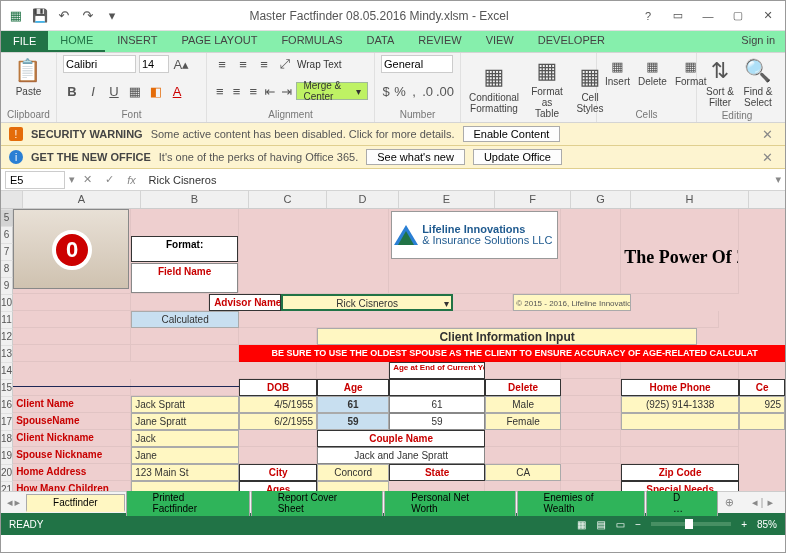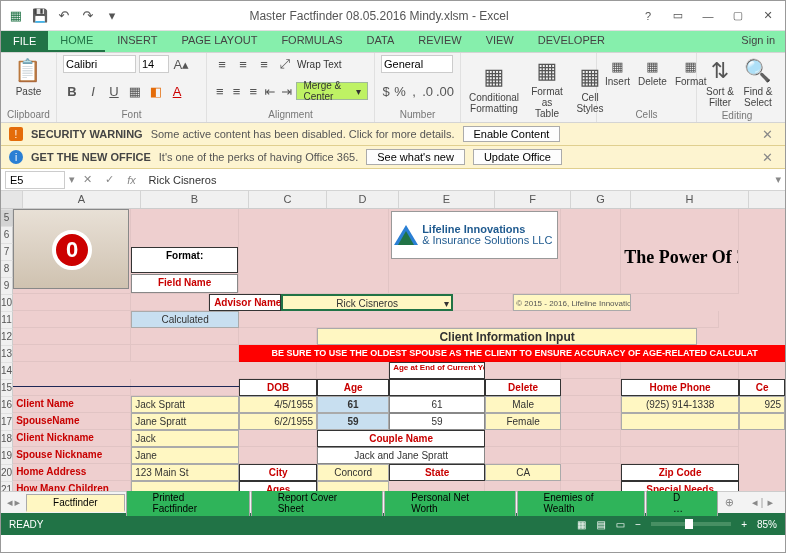--- a/index.html
+++ b/index.html
@@ -305,21 +305,21 @@
     <div class="cells">
 
       <div class="row" style="height:85px">
         <div class="cell cA" style="padding:0">
             <div class="hero">
               <div class="chest">0</div>
             </div>
           </div>
         <div class="cell cB" style="padding:0;display:flex;flex-direction:column;justify-content:flex-end;gap:1px">
           <div class="hdr-white" style="height:26px;font-weight:bold">Format:</div>
-          <div class="fld-white hdr-red" style="height:19px">Field Name</div>
+          <div class="fld-white hdr-red" style="height:30px">Field Name</div>
         </div>
         <div class="cell" style="width:150px"></div>
         <div class="cell" style="width:172px;padding:2px">
           <div class="logo-box" style="height:48px">
             <div style="position:relative">
                 <div class="logo-tri"></div>
                 <div style="position:absolute;left:4px;top:6px;width:0;height:0;border-left:8px solid transparent;border-right:8px solid transparent;border-bottom:14px solid #217346"></div>
               </div>
             <div class="logo-txt"><b>Lifeline Innovations</b><br><span>&amp; Insurance Solutions LLC</span></div>
           </div>

